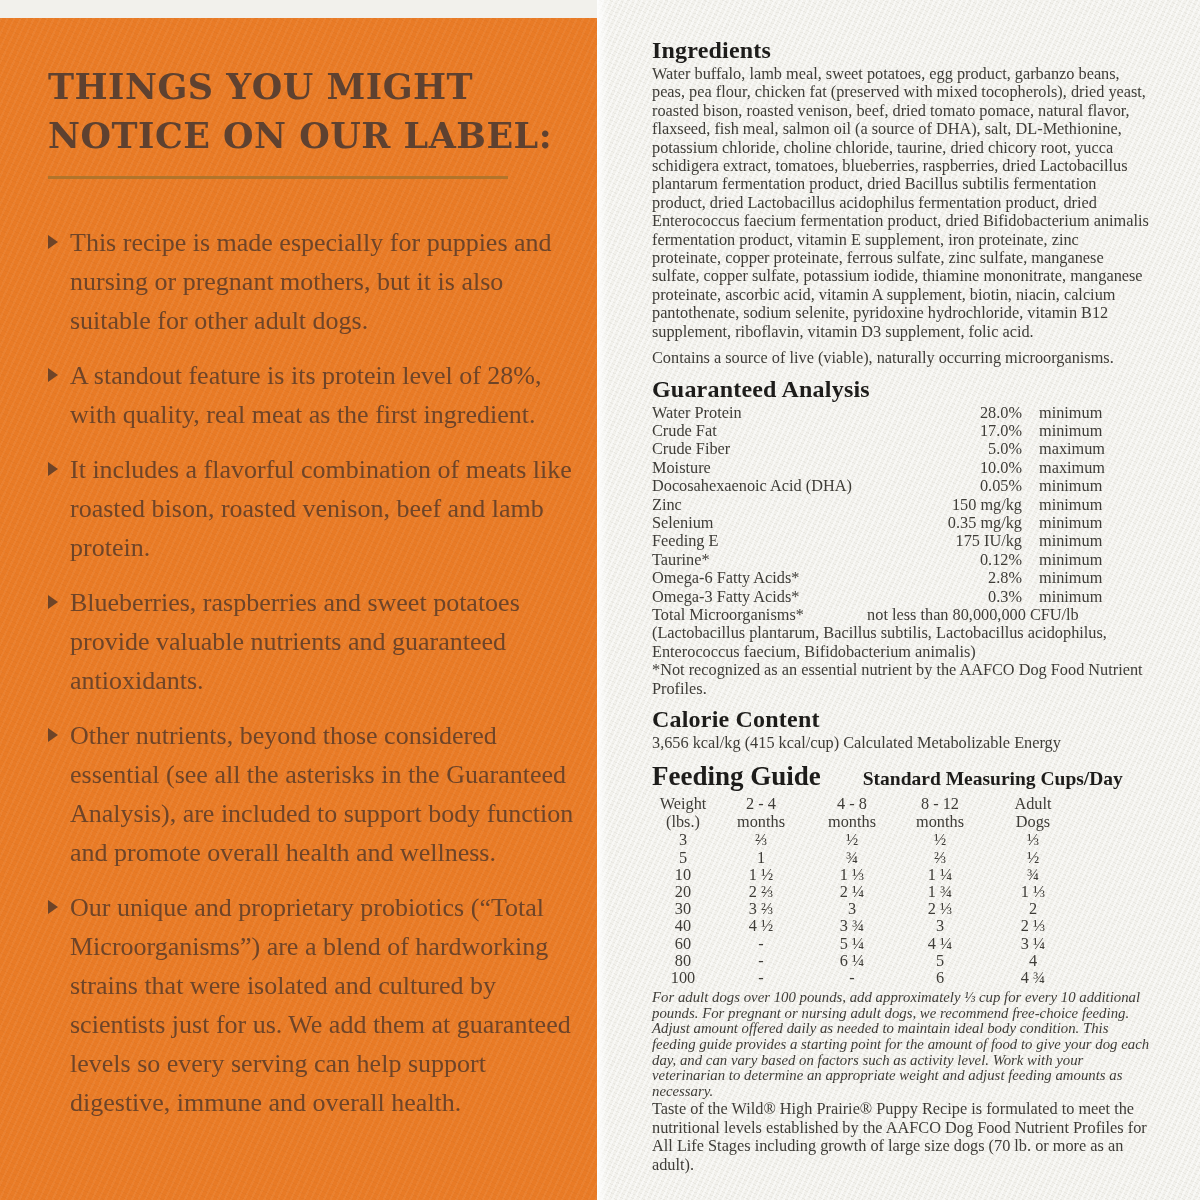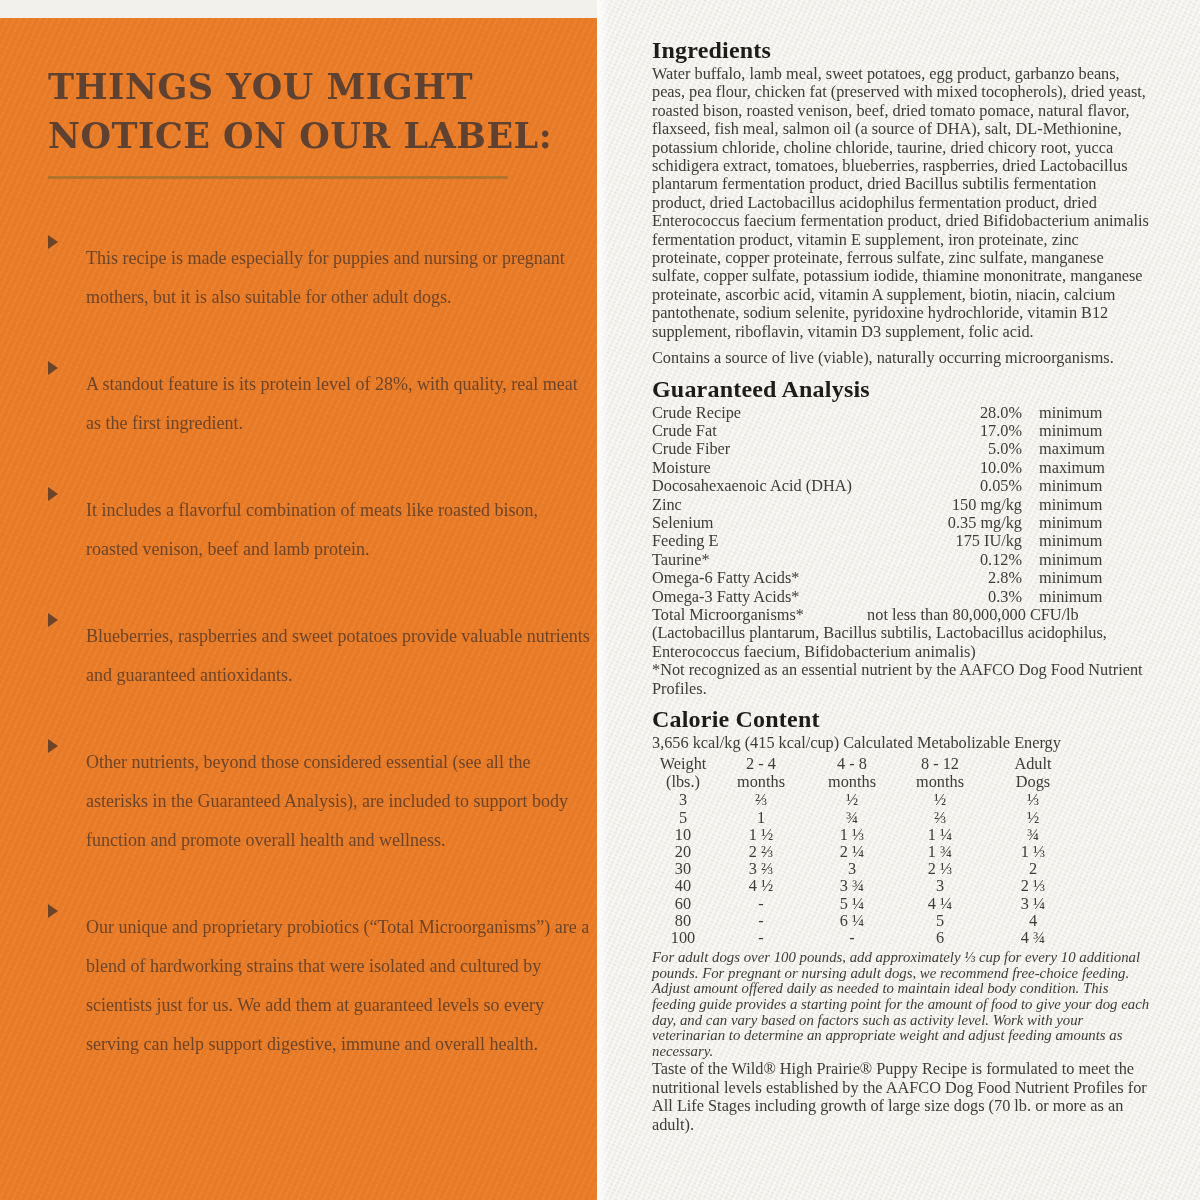--- a/index.html
+++ b/index.html
@@ -36,22 +36,22 @@
     margin:0 0 16px 0;
   }
   .tri{
     flex:0 0 auto;
     width:0;height:0;margin:12px 12px 0 0;
     border-top:7px solid transparent;
     border-bottom:7px solid transparent;
     border-left:10px solid #6e4428;
   }
   .bullet-text{
-    margin:16px;max-width:505px;
-    font-size:18px;line-height:39px;
+    margin:0;max-width:505px;
+    font-size:26px;line-height:39px;
     color:#6e4428;
   }
 
   
   .right-panel{
     position:absolute;left:597px;top:0;width:603px;height:1200px;
     background-color:#f2f1ec;
     background-image:
       repeating-linear-gradient(115deg, rgba(255,255,255,.5) 0 2px, rgba(0,0,0,0) 2px 5px),
       repeating-linear-gradient(25deg, rgba(168,165,155,.12) 0 1px, rgba(0,0,0,0) 1px 4px);
@@ -134,21 +134,21 @@
 
 <div class="right-panel">
 
   <h2 class="sec-heading first">Ingredients</h2>
   <p class="body">Water buffalo, lamb meal, sweet potatoes, egg product, garbanzo beans, peas, pea flour, chicken fat (preserved with mixed tocopherols), dried yeast, roasted bison, roasted venison, beef, dried tomato pomace, natural flavor, flaxseed, fish meal, salmon oil (a source of DHA), salt, DL-Methionine, potassium chloride, choline chloride, taurine, dried chicory root, yucca schidigera extract, tomatoes, blueberries, raspberries, dried Lactobacillus plantarum fermentation product, dried Bacillus subtilis fermentation product, dried Lactobacillus acidophilus fermentation product, dried Enterococcus faecium fermentation product, dried Bifidobacterium animalis fermentation product, vitamin E supplement, iron proteinate, zinc proteinate, copper proteinate, ferrous sulfate, zinc sulfate, manganese sulfate, copper sulfate, potassium iodide, thiamine mononitrate, manganese proteinate, ascorbic acid, vitamin A supplement, biotin, niacin, calcium pantothenate, sodium selenite, pyridoxine hydrochloride, vitamin B12 supplement, riboflavin, vitamin D3 supplement, folic acid.</p>
   <p class="body contains">Contains a source of live (viable), naturally occurring microorganisms.</p>
 
   <h2 class="sec-heading">Guaranteed Analysis</h2>
   <div class="ga">
       <div class="ga-row">
-        <span class="ga-label">Crude Recipe</span>
+        <span class="ga-label">Water Protein</span>
         <span class="ga-value">28.0%</span>
         <span class="ga-qual">minimum</span>
       </div>
       <div class="ga-row">
         <span class="ga-label">Crude Fat</span>
         <span class="ga-value">17.0%</span>
         <span class="ga-qual">minimum</span>
       </div>
       <div class="ga-row">
         <span class="ga-label">Crude Fiber</span>
@@ -199,20 +199,24 @@
   <div class="ga-row total">
     <span class="ga-label">Total Microorganisms*</span>
     <span class="ga-total-value">not less than 80,000,000 CFU/lb</span>
   </div>
   <p class="body">(Lactobacillus plantarum, Bacillus subtilis, Lactobacillus acidophilus, Enterococcus faecium, Bifidobacterium animalis)</p>
   <p class="body">*Not recognized as an essential nutrient by the AAFCO Dog Food Nutrient Profiles.</p>
 
   <h2 class="sec-heading">Calorie Content</h2>
   <p class="body">3,656 kcal/kg (415 kcal/cup) Calculated Metabolizable Energy</p>
 
+  <div class="fg-head-row">
+    <h2 class="fg-h">Feeding Guide</h2>
+    <div class="fg-sub">Standard Measuring Cups/Day</div>
+  </div>
   <div class="fg-header">
       <div class="fg-hcell">
         <div>Weight</div>
         <div>(lbs.)</div>
       </div>
       <div class="fg-hcell">
         <div>2 - 4</div>
         <div>months</div>
       </div>
       <div class="fg-hcell">

